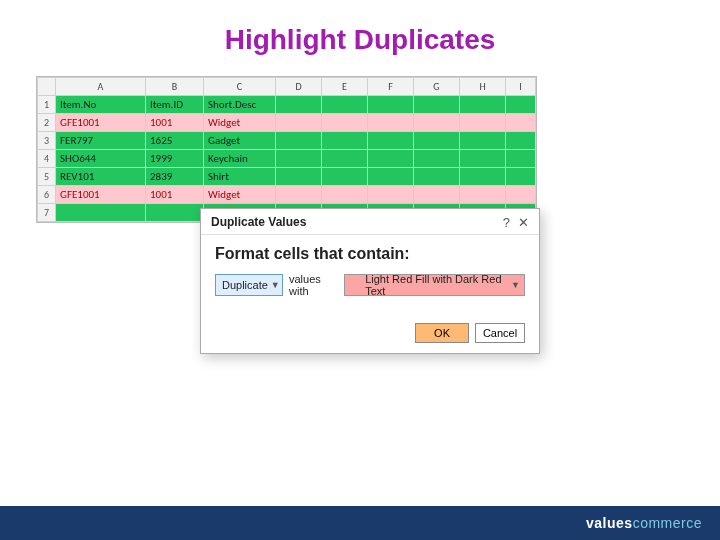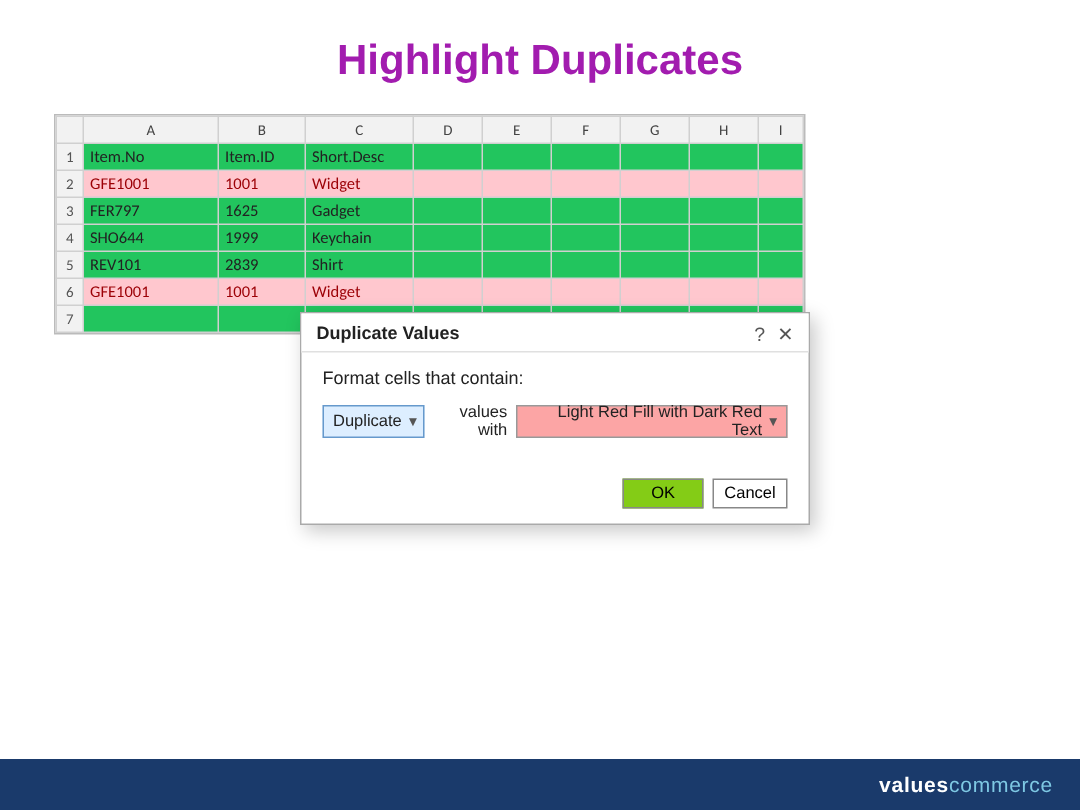--- a/index.html
+++ b/index.html
@@ -119,32 +119,31 @@
     .dialog-title-icon {
       cursor: pointer;
       color: #555;
     }
 
     .dialog-body {
       padding: 10px 14px 12px 14px;
     }
 
     .dialog-section-label {
-      font-weight: 400;
-      font-size: 12px;
+      font-weight: 700;
+      font-size: 16px;
       margin-bottom: 10px;
       color: #222;
     }
 
     .dialog-row {
       display: flex;
       align-items: center;
       gap: 6px;
       margin-bottom: 14px;
-      text-align: right;
     }
 
     .dropdown-btn {
       display: flex;
       align-items: center;
       border: 1px solid #999;
       background: #fff;
       padding: 2px 4px 2px 6px;
       font-size: 11px;
       cursor: pointer;
@@ -179,21 +178,21 @@
     .dialog-footer {
       display: flex;
       justify-content: flex-end;
       gap: 6px;
       padding: 0 14px 10px 14px;
     }
 
     .btn-ok {
       padding: 3px 18px;
       font-size: 11px;
-      background: #84cc16;
+      background: #fdba74;
       border: 1px solid #888;
       cursor: pointer;
       min-width: 50px;
     }
 
     .btn-cancel {
       padding: 3px 6px;
       font-size: 11px;
       background: #fff;
       border: 1px solid #888;

